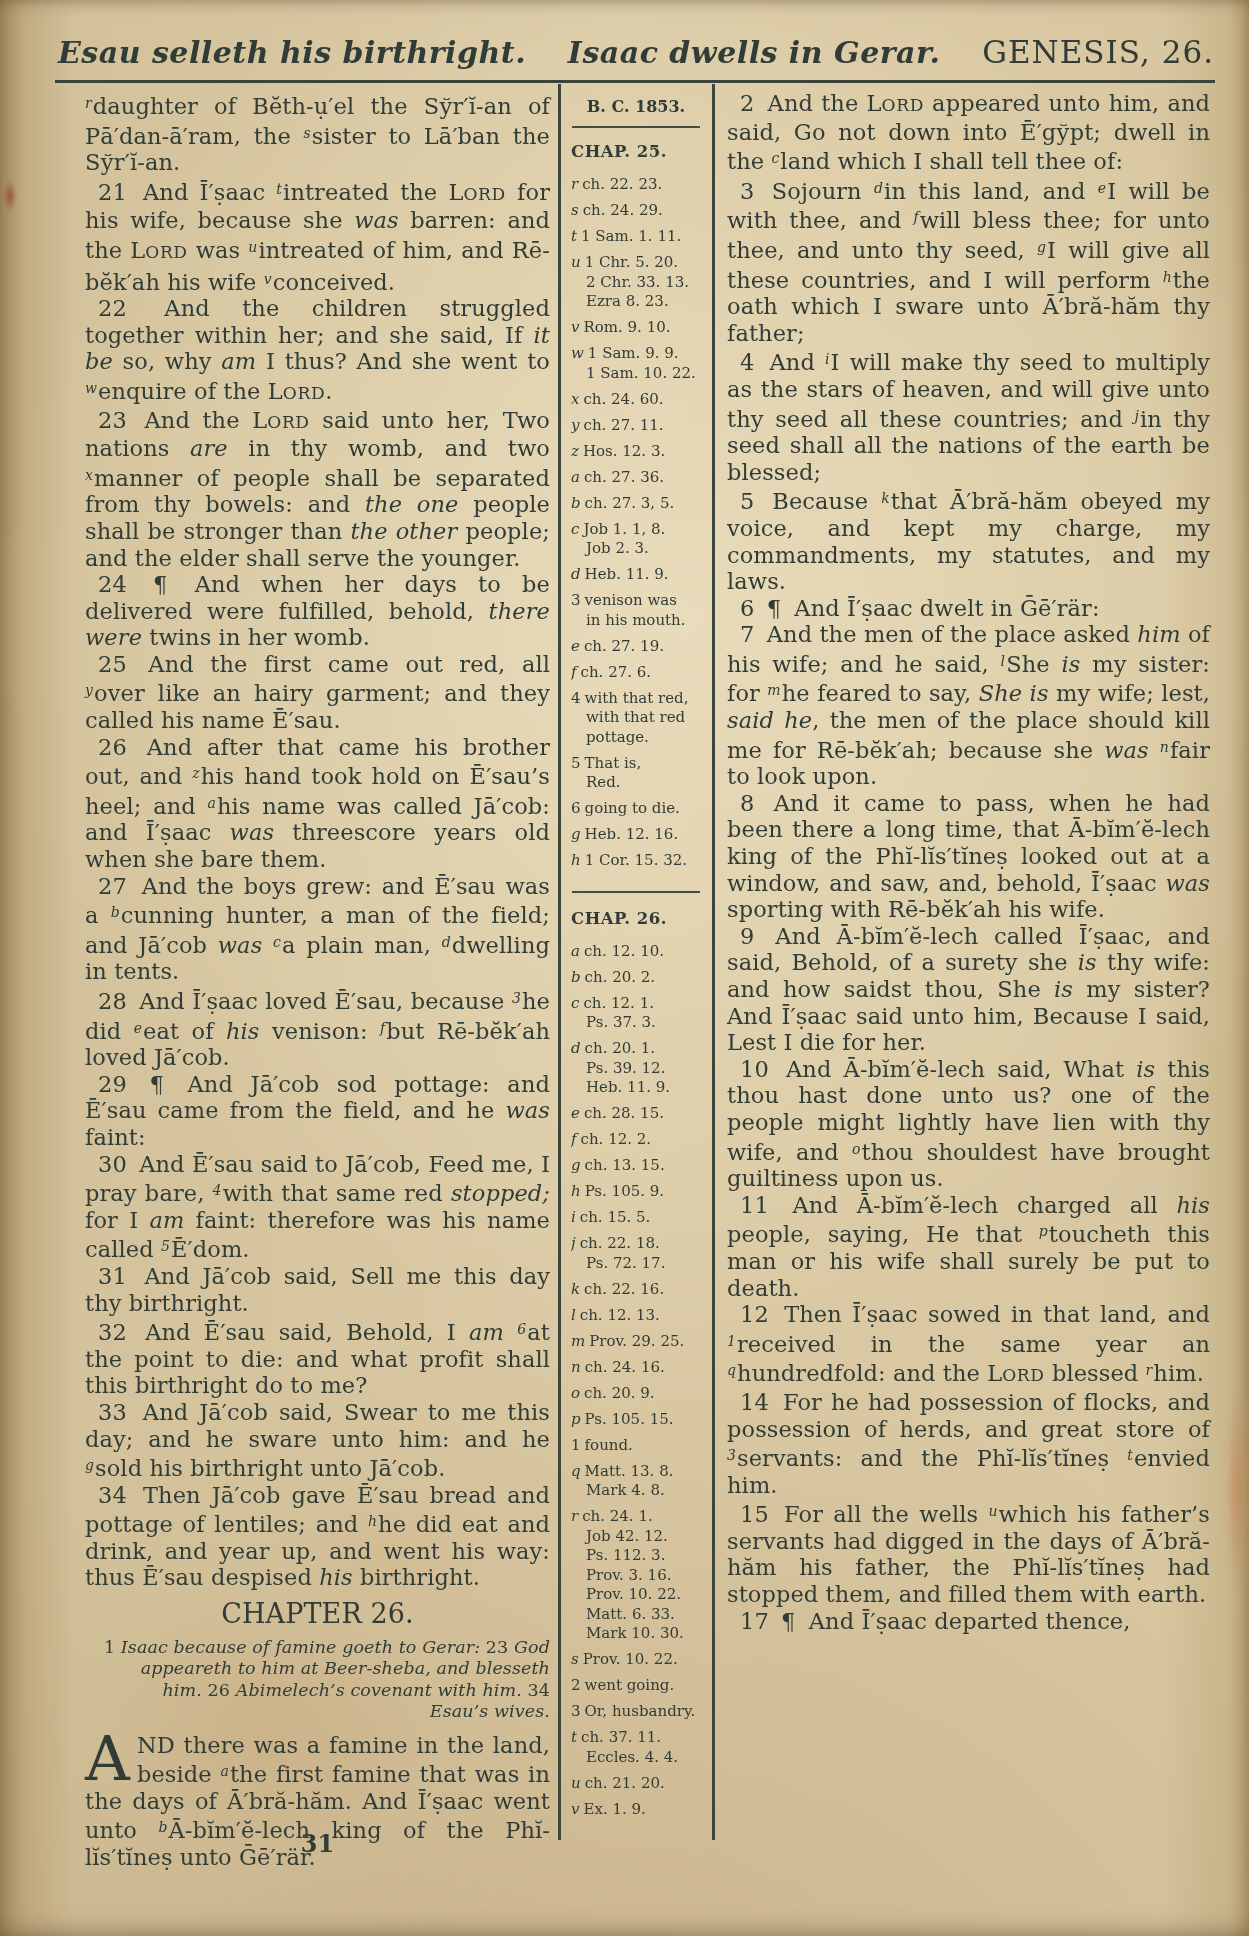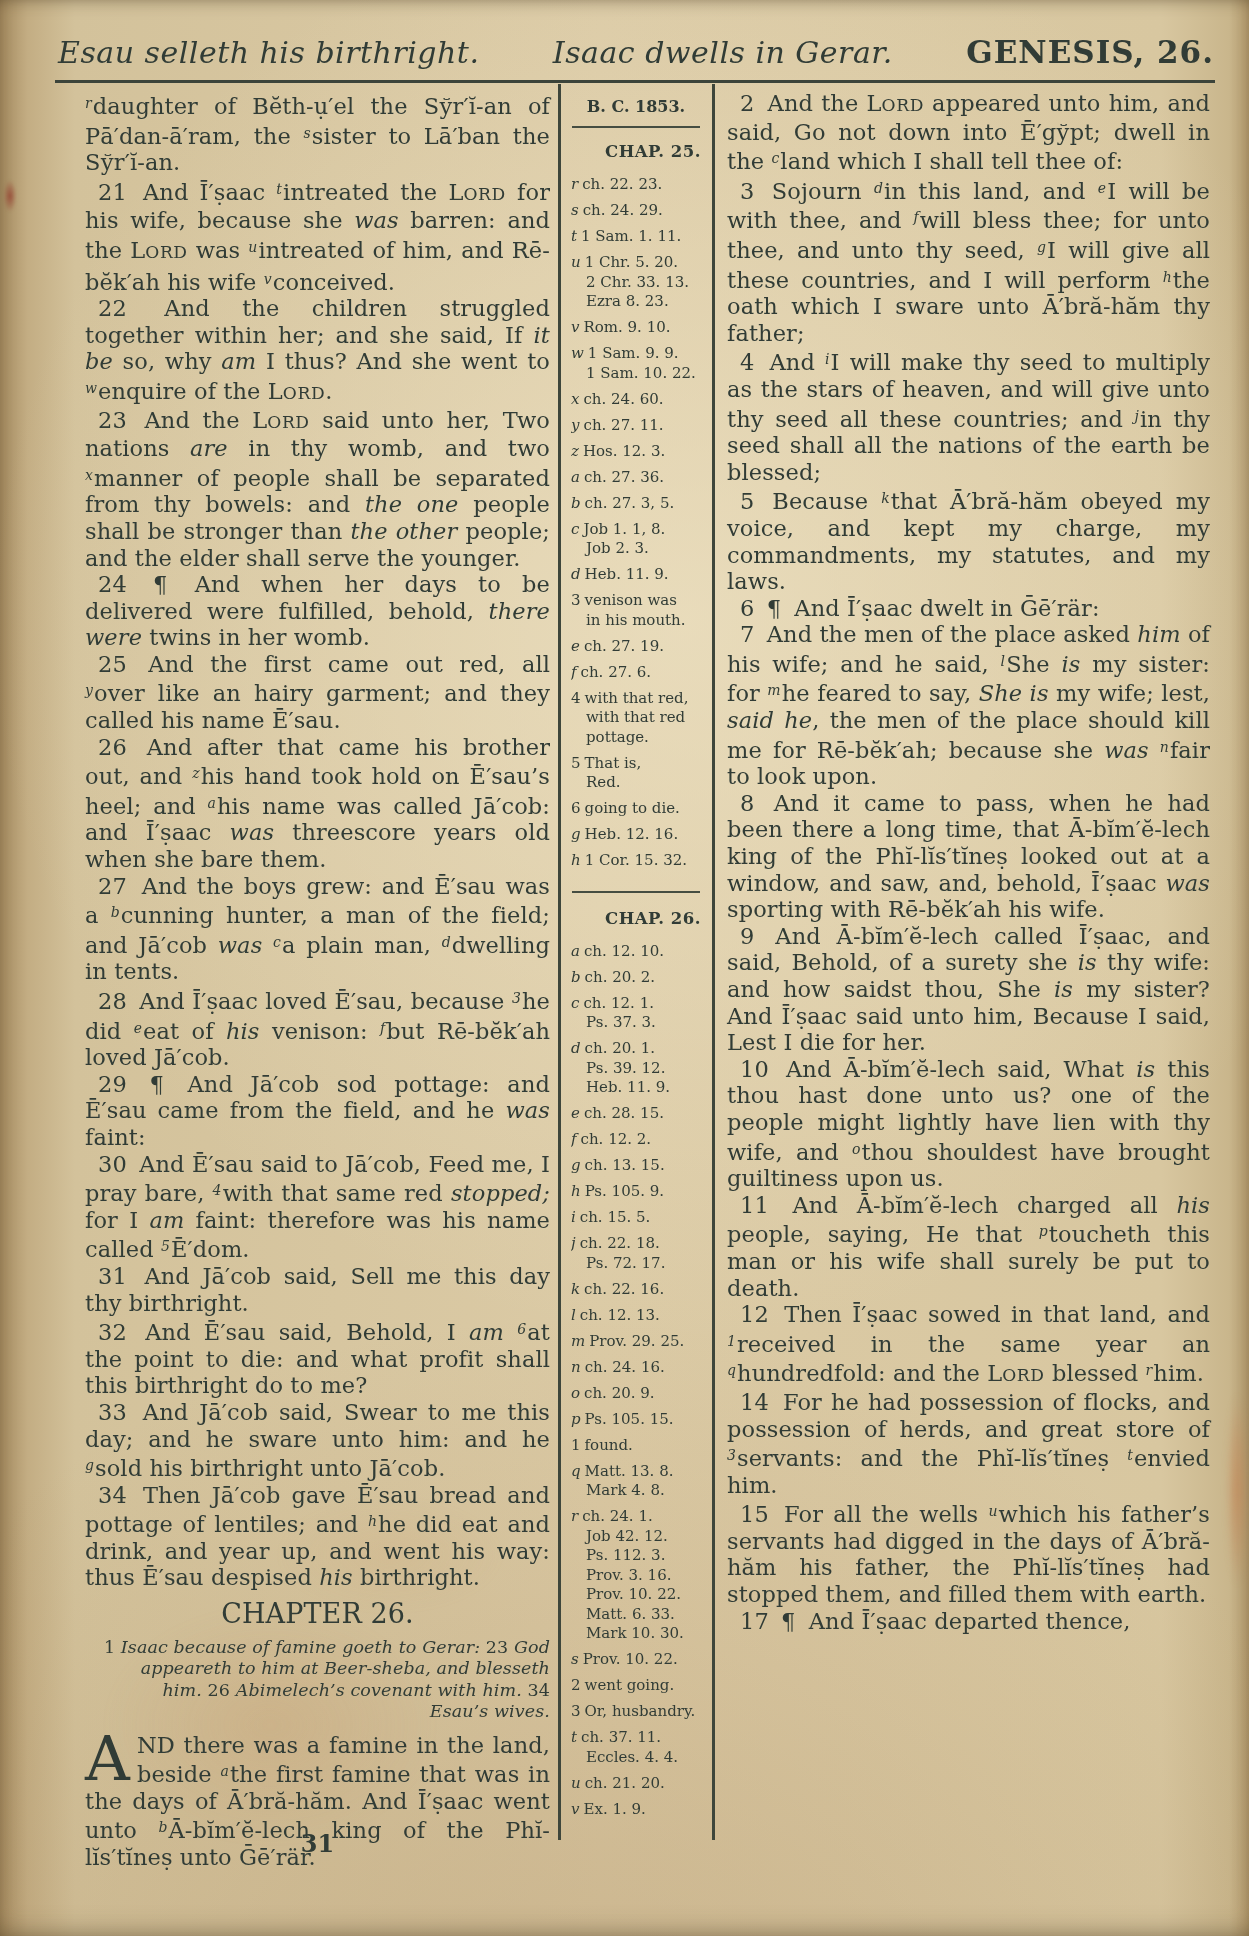--- a/index.html
+++ b/index.html
@@ -17,22 +17,22 @@
   .stain.s1{left:40px;top:1560px;width:460px;height:330px;border-radius:50%;
     background:radial-gradient(closest-side, rgba(190,140,92,.20), rgba(190,140,92,0) 72%);filter:blur(6px);}
   .stain.s2{left:1222px;top:1360px;width:30px;height:260px;border-radius:40%;
     background:radial-gradient(closest-side, rgba(197,112,62,.45), rgba(197,112,62,0) 75%);filter:blur(3px);}
   .stain.s3{left:2px;top:176px;width:16px;height:40px;border-radius:50%;
     background:radial-gradient(closest-side, rgba(140,40,30,.65), rgba(140,40,30,0) 80%);filter:blur(1.5px);}
   .stain.s4{left:240px;top:1480px;width:300px;height:150px;border-radius:50%;
     background:radial-gradient(closest-side, rgba(205,165,115,.16), rgba(205,165,115,0) 75%);filter:blur(5px);}
 
   .header{position:absolute;top:34px;left:58px;width:1156px;display:flex;justify-content:space-between;align-items:baseline;}
-  .h-it{font-style:italic;font-weight:normal;font-size:30px;letter-spacing:.5px;}
-  .h-right{font-weight:bold;font-size:31px;letter-spacing:1px;text-align:right;}
+  .h-it{font-style:italic;font-weight:bold;font-size:30px;letter-spacing:.5px;}
+  .h-right{font-weight:normal;font-size:31px;letter-spacing:1px;text-align:right;}
   .hrule{position:absolute;top:80px;left:55px;width:1160px;height:3px;background:#3c443a;}
 
   .vrule{position:absolute;top:84px;height:1756px;width:2.5px;background:#3e463b;}
   .vrule.r1{left:558px;}
   .vrule.r2{left:712px;}
 
   .col{position:absolute;top:90px;}
   .col-left{left:85px;width:465px;}
   .col-right{left:727px;width:483px;}
   .col p{margin:0;text-align:justify;text-indent:13px;font-size:22.5px;line-height:26.6px;letter-spacing:.1px;}
@@ -42,21 +42,21 @@
   .it{font-style:italic;}
   .pil{margin-right:6px;}
   .lord .l2{font-size:.76em;letter-spacing:.6px;}
   .chapterhead{text-align:center !important;text-indent:0 !important;font-size:27px !important;letter-spacing:3px;margin:10px 0 9px !important;}
   p.sum{font-size:17.5px !important;line-height:21.5px !important;text-align:right;padding-left:52px;text-indent:-52px !important;margin:0 0 9px !important;}
   .cap{float:left;font-size:62px;line-height:47px;padding:3px 7px 0 0;}
 
   .col-center{position:absolute;left:571px;top:88px;width:130px;height:1750px;overflow:hidden;}
   .bc{text-align:center;font-size:16px;font-weight:bold;padding:9px 0 10px;}
   .bcline{height:2px;background:#454d41;margin:0 1px 14px;}
-  .chap{text-align:right;font-size:16.5px;font-weight:bold;letter-spacing:.5px;margin:8px 0 14px;}
+  .chap{text-align:left;font-size:16.5px;font-weight:bold;letter-spacing:.5px;margin:8px 0 14px;}
   .secline{height:2px;background:#454d41;margin:20px 1px 16px;}
   .entry{font-size:15px;line-height:19.5px;margin:0 0 6.5px;padding-left:15px;text-indent:-15px;text-align:left;}
   .mk{font-style:italic;margin-right:4px;}
   .mk.num{font-style:normal;}
   .rt{white-space:pre-line;}
 
   .pagenum{position:absolute;left:85px;width:465px;top:1829px;text-align:center;font-size:24px;font-weight:bold;}
 </style>
 </head>
 <body>

